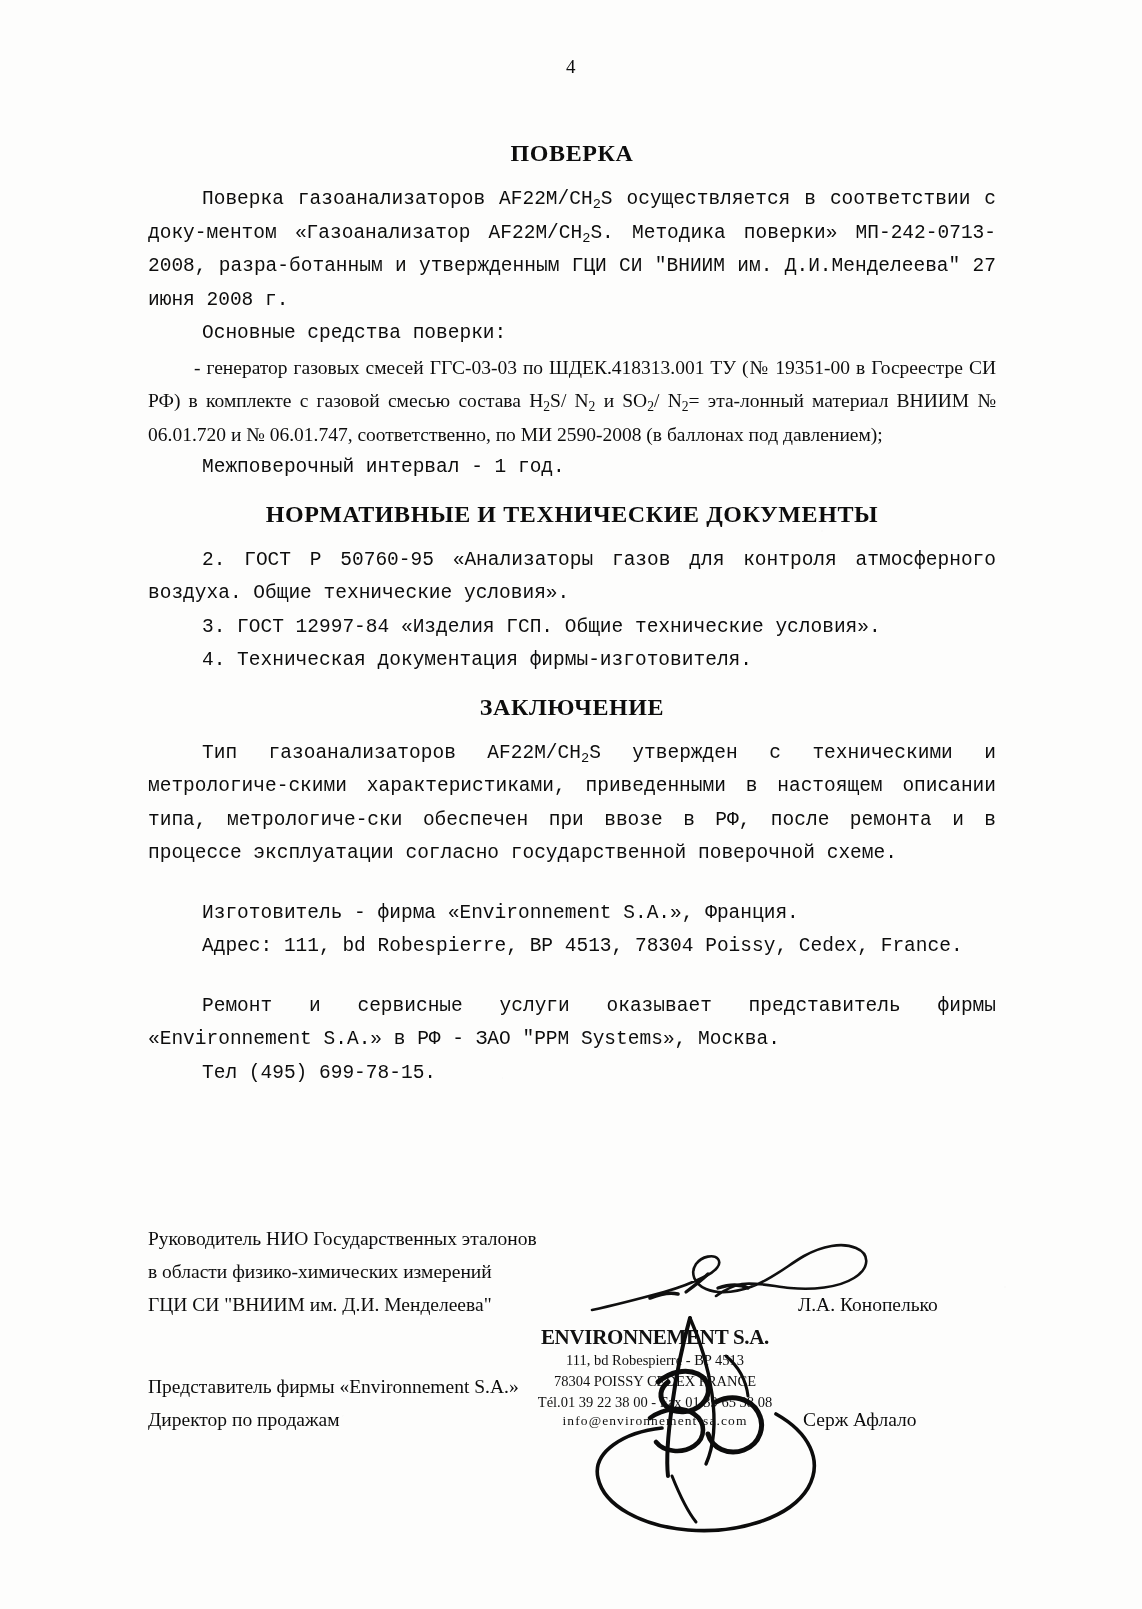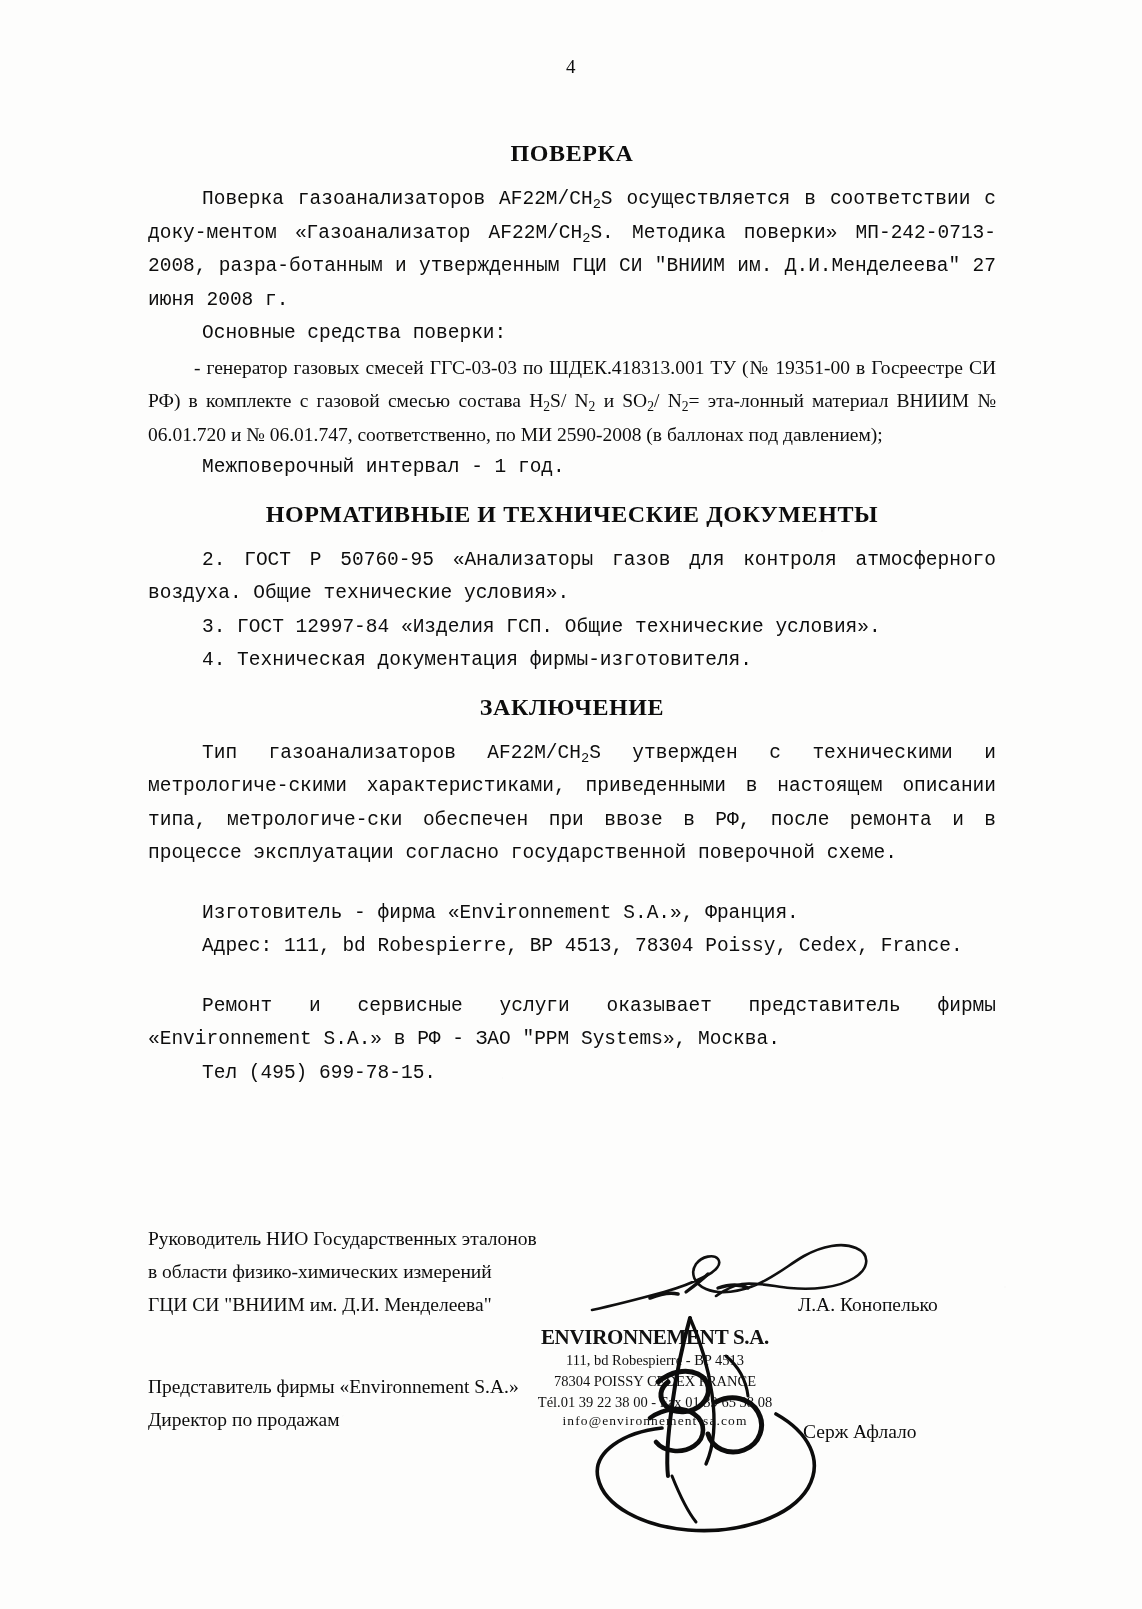--- a/index.html
+++ b/index.html
@@ -93,21 +93,21 @@
 
   .sig-row {
     position: relative;
     white-space: nowrap;
   }
   .sig-name {
     position: absolute;
     white-space: nowrap;
   }
   .name-konopelko { left: 650px; top: 0; }
-  .name-aflalo    { left: 655px; top: 12px; }
+  .name-aflalo    { left: 655px; top: 0; }
 
   
   .ink {
     position: absolute;
     pointer-events: none;
   }
   .sig-top-ink {
     left: 590px;
     top: 1232px;
     width: 360px;

